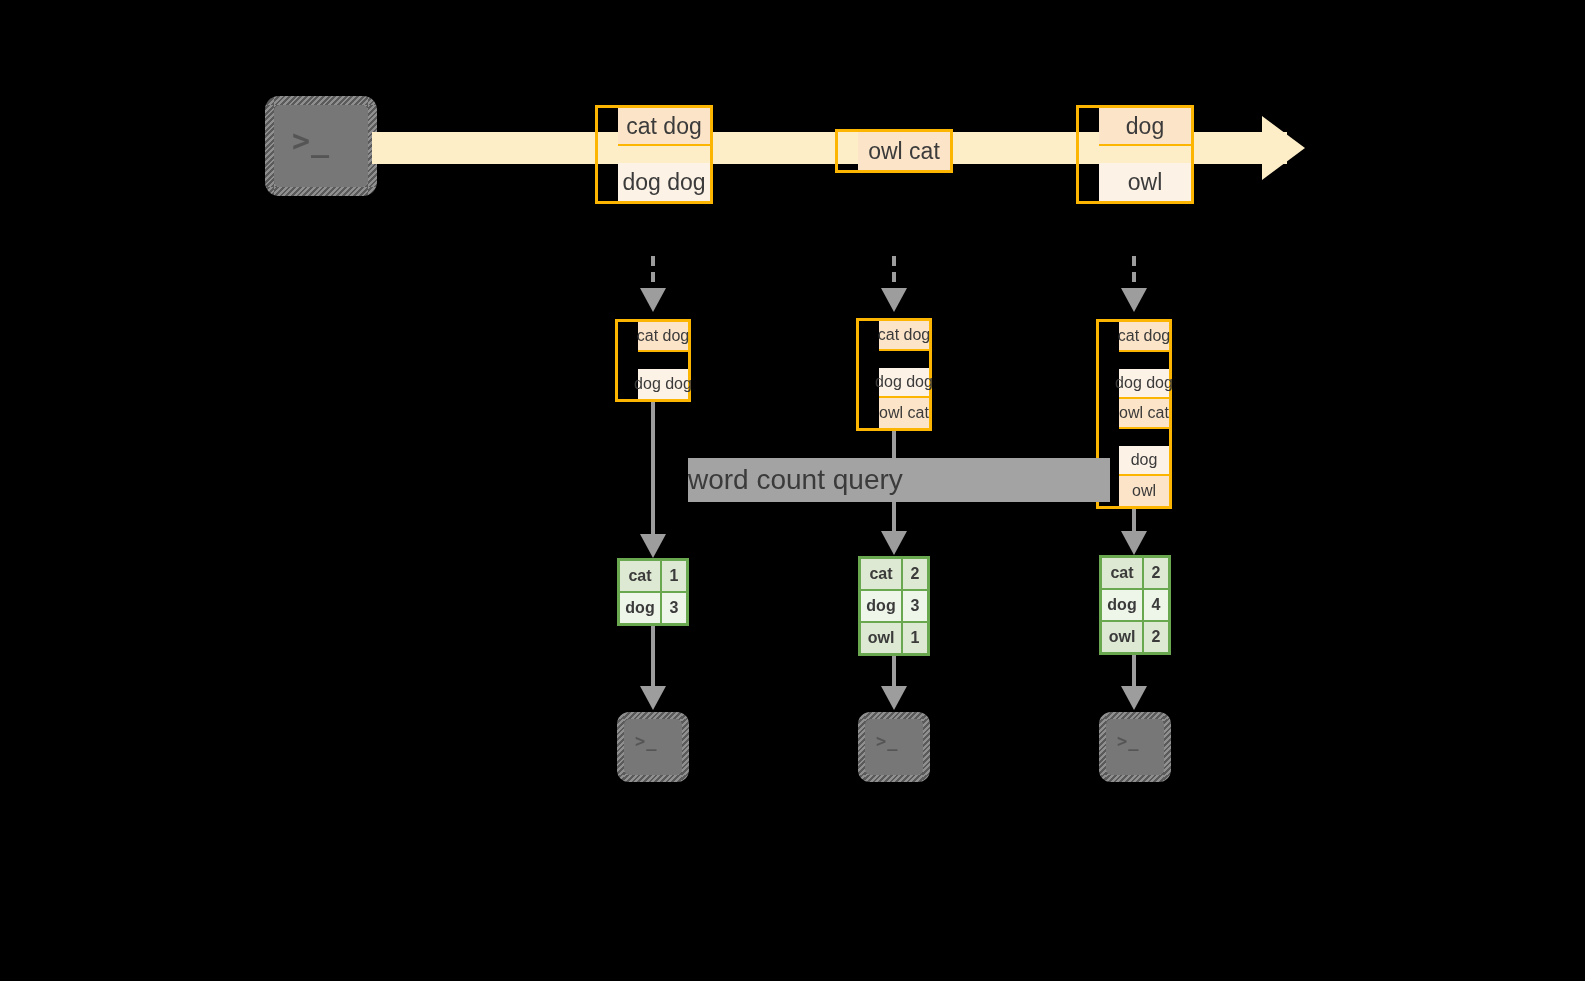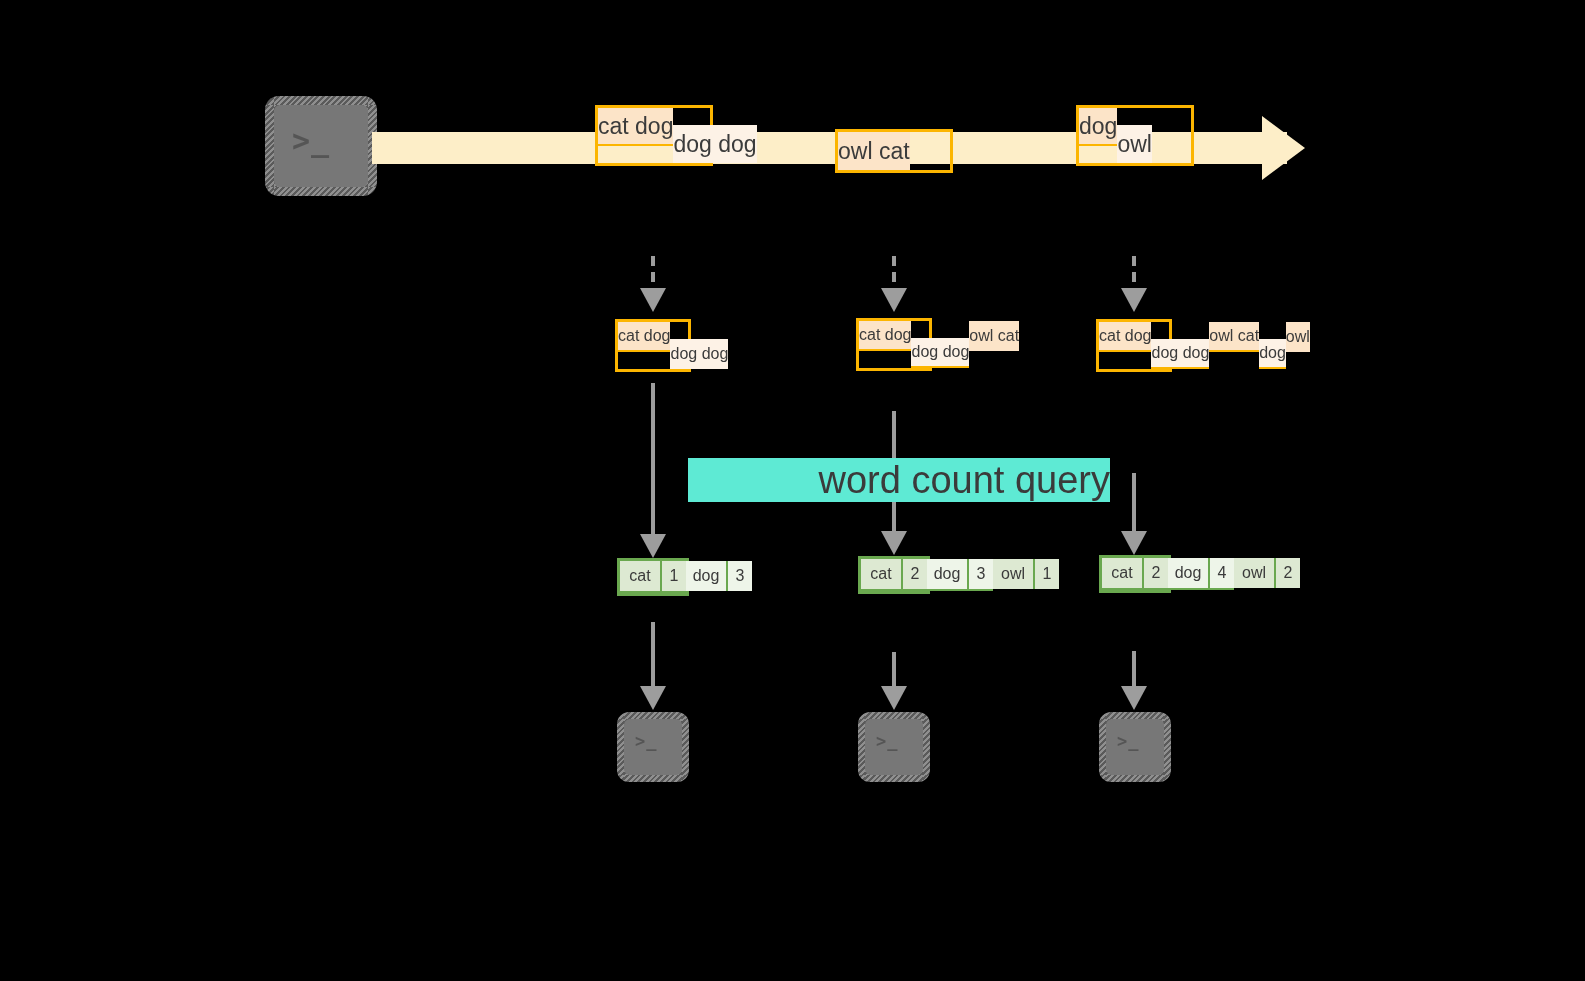--- a/index.html
+++ b/index.html
@@ -78,22 +78,23 @@
     border-bottom: 32px solid transparent;
     border-left: 43px solid #fdeec8;
   }
 
   
   .rec {
     position: absolute;
     box-sizing: border-box;
     border: 3px solid #fcb500;
     display: flex;
-    flex-direction: row;
+    flex-direction: column;
     z-index: 3;
+    padding-left: 20px;
   }
   .rec .cell {
     box-sizing: border-box;
     display: flex;
     align-items: center;
     justify-content: center;
     color: #3b3b3b;
     white-space: nowrap;
     border-bottom: 2px solid #fcb500;
   }
@@ -105,22 +106,24 @@
   .rec-top { width: 118px; }
   .rec-mid .cell { height: 30px; font-size: 16px; }
   .rec-mid { width: 76px; }
 
   
   .res {
     position: absolute;
     box-sizing: border-box;
     border: 3px solid #6aa84f;
     display: flex;
+    flex-direction: column;
     z-index: 3;
     width: 72px;
+    font-weight: bold;
   }
   .res .row {
     display: flex;
     height: 30px;
     border-bottom: 2px solid #6aa84f;
   }
   .res .row:last-child { border-bottom: none; }
   .res .word, .res .cnt {
     box-sizing: border-box;
     display: flex;
@@ -153,26 +156,26 @@
     width: 0; height: 0;
     border-left: 13px solid transparent;
     border-right: 13px solid transparent;
     border-top: 24px solid #9d9d9d;
     z-index: 1;
   }
 
   
   .query-label {
     position: absolute;
-    background: #5eead4;
+    background: #a3a3a3;
     color: #3b3b3b;
     display: flex;
     align-items: center;
-    justify-content: flex-end;
-    font-size: 38px;
+    justify-content: flex-start;
+    font-size: 28px;
     z-index: 5;
     white-space: nowrap;
   }
 </style>
 </head>
 <body>
 
 <div id="canvas">
 
   <div class="term term-big" style="left:265px; top:96px;">

